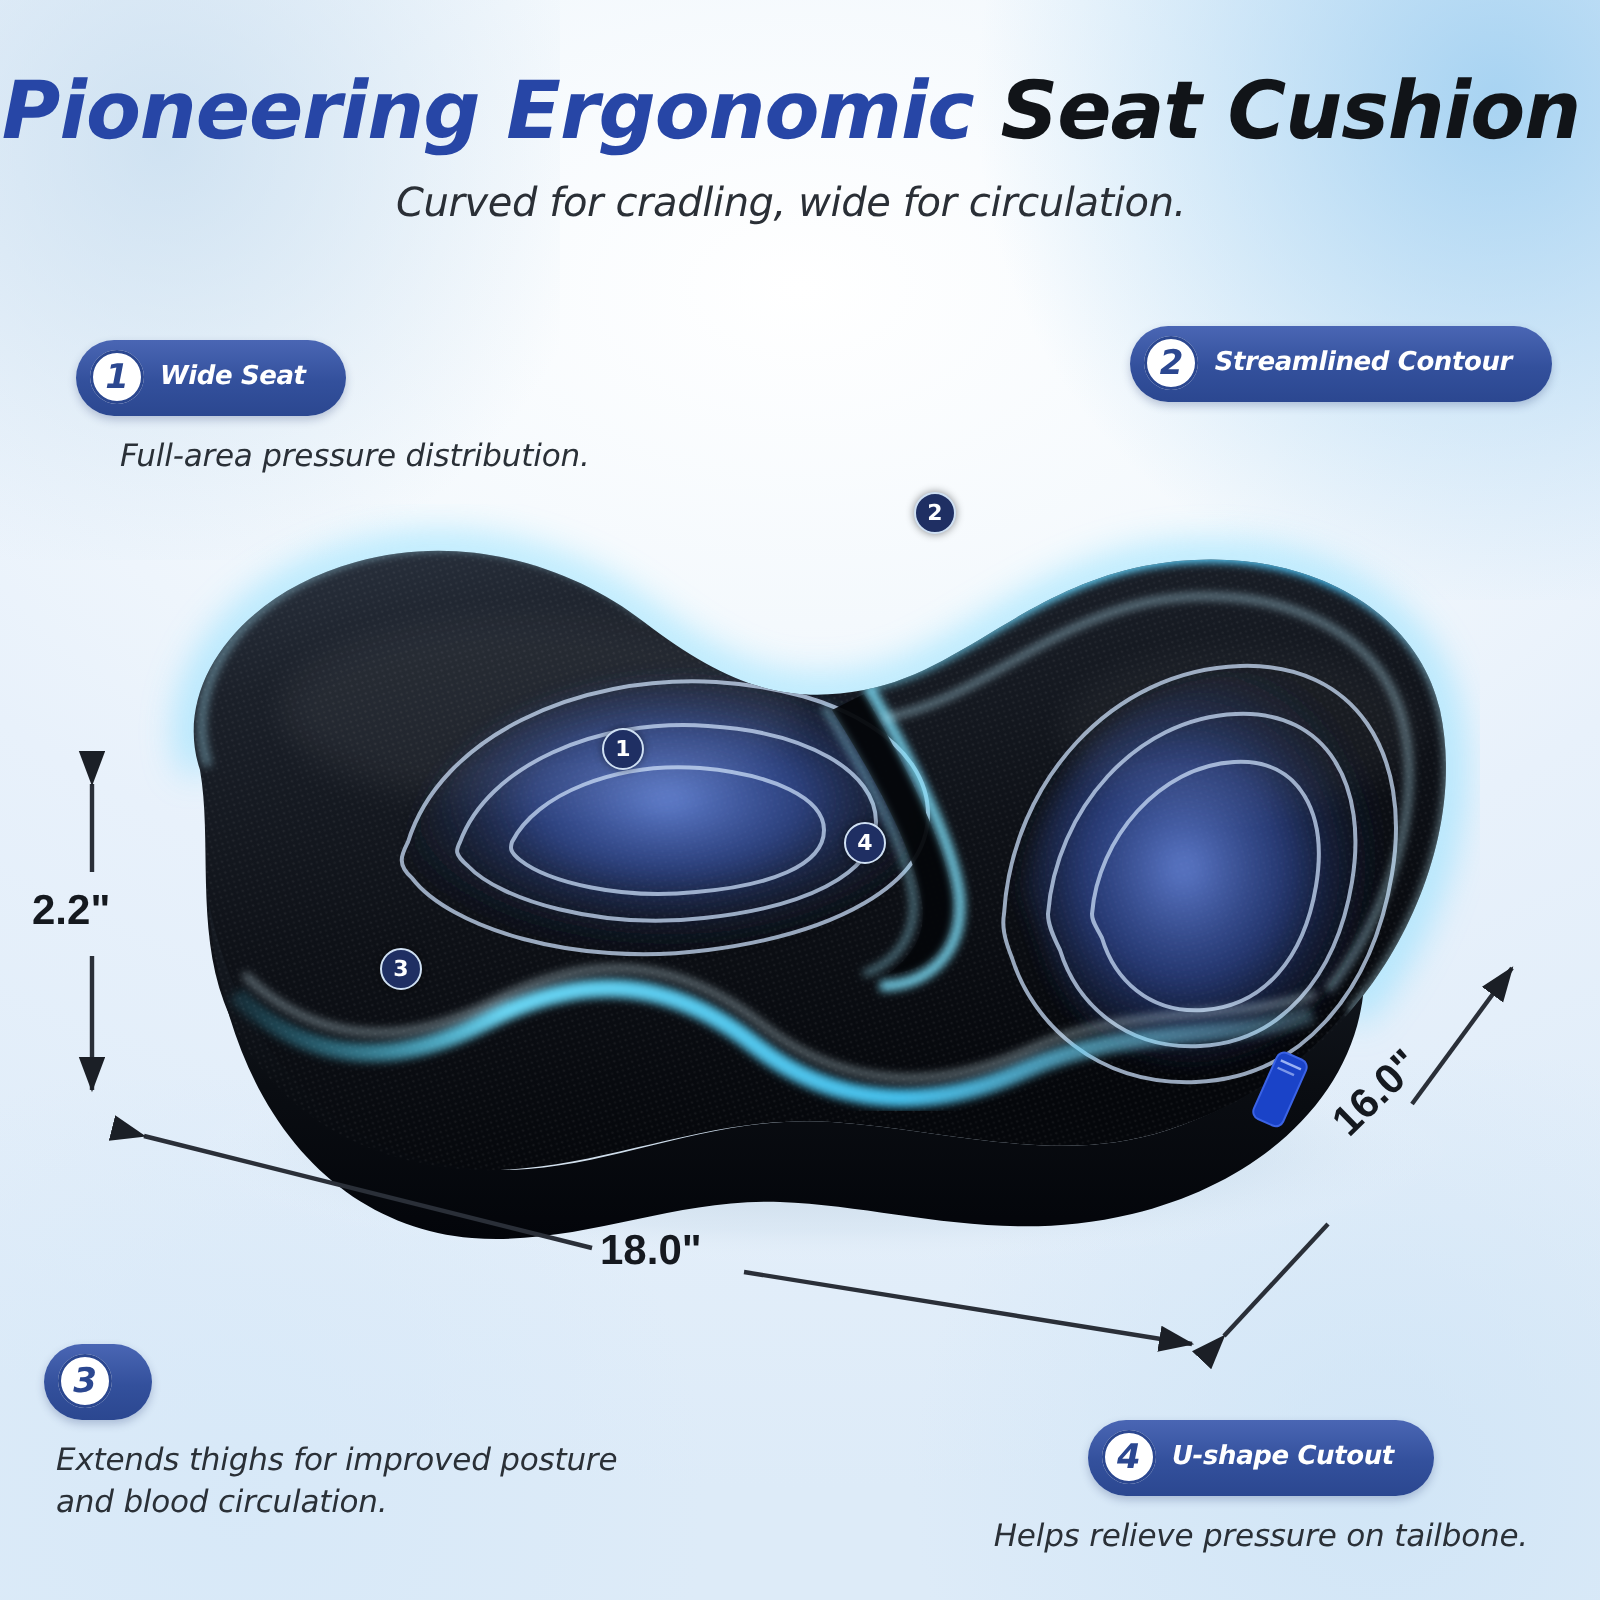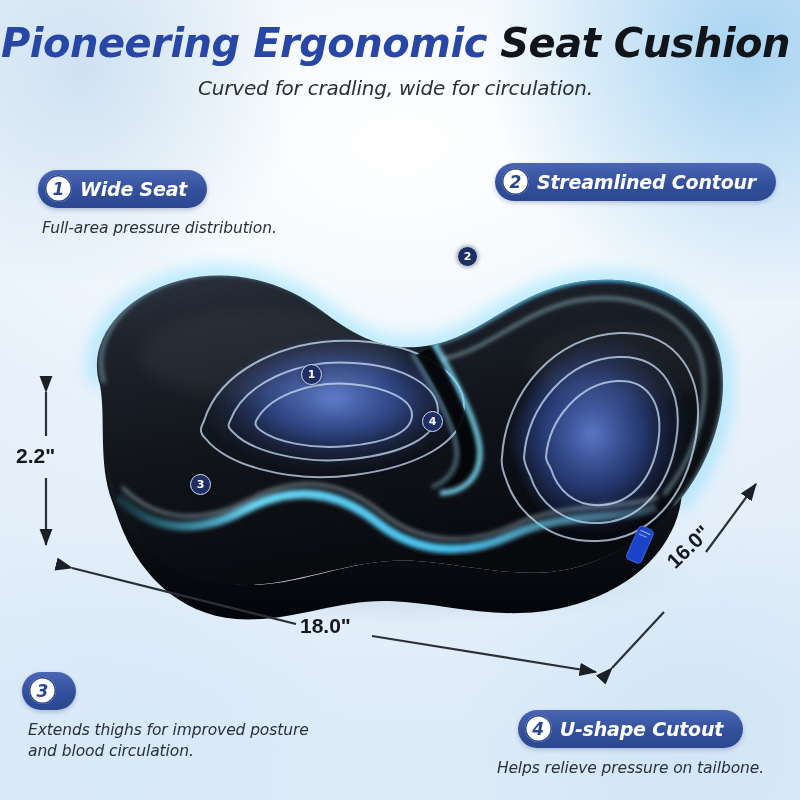--- a/index.html
+++ b/index.html
@@ -19,21 +19,21 @@
   .tint.tr{top:-120px;right:-140px;width:480px;height:420px;
     background:radial-gradient(circle at 60% 40%, rgba(155,205,240,.85), rgba(155,205,240,0) 68%);}
   .tint.tl{top:-100px;left:-160px;width:440px;height:380px;
     background:radial-gradient(circle at 55% 45%, rgba(196,219,238,.75), rgba(196,219,238,0) 70%);}
   .tint.bl{bottom:-160px;left:-140px;width:520px;height:420px;
     background:radial-gradient(circle at 50% 50%, rgba(214,232,248,.8), rgba(214,232,248,0) 70%);}
   .tint.br{bottom:-150px;right:-150px;width:520px;height:420px;
     background:radial-gradient(circle at 50% 50%, rgba(206,228,246,.8), rgba(206,228,246,0) 70%);}
 
   
-  #header{position:absolute;top:22px;left:0;width:791px;text-align:center;}
+  #header{position:absolute;top:35px;left:0;width:791px;text-align:center;}
   #title{
     font-size:40px;line-height:1.05;font-weight:bold;font-style:italic;
     letter-spacing:-0.5px;white-space:nowrap;
   }
   #title .t-blue{color:#2746a6;}
   #title .t-dark{color:#111418;}
   #subtitle{
     margin-top:12px;font-size:20px;font-style:italic;color:#2a2f36;
     letter-spacing:-0.2px;white-space:nowrap;
   }
@@ -48,29 +48,29 @@
   }
   .pill .num{
     width:27px;height:27px;border-radius:50%;
     background:#ffffff;color:#2b4790;
     display:flex;align-items:center;justify-content:center;
     font-size:17px;font-weight:bold;font-style:italic;
     box-shadow:inset 0 0 0 1.5px #2b4790;
     flex:0 0 auto;
   }
   .pill .plabel{
-    color:#ffffff;font-size:19px;font-weight:bold;font-style:italic;
+    color:#ffffff;font-size:13px;font-weight:bold;font-style:italic;
     white-space:nowrap;letter-spacing:-0.2px;
   }
   .desc{
     margin-top:10px;font-size:15.5px;font-style:italic;color:#2a3037;
     line-height:1.35;letter-spacing:-0.1px;
   }
   #callout-1{top:170px;left:38px;}
-  #callout-1 .desc{margin-left:4px;text-align:center;}
+  #callout-1 .desc{margin-left:22px;text-align:center;}
   #callout-2{top:163px;right:24px;text-align:right;}
   #callout-3{top:672px;left:22px;}
   #callout-3 .desc{margin-left:6px;}
   #callout-4{top:710px;right:36px;text-align:center;}
 
   
   #product{position:absolute;left:60px;top:235px;width:680px;height:400px;}
   #product svg{display:block;width:680px;height:400px;}
 
   

